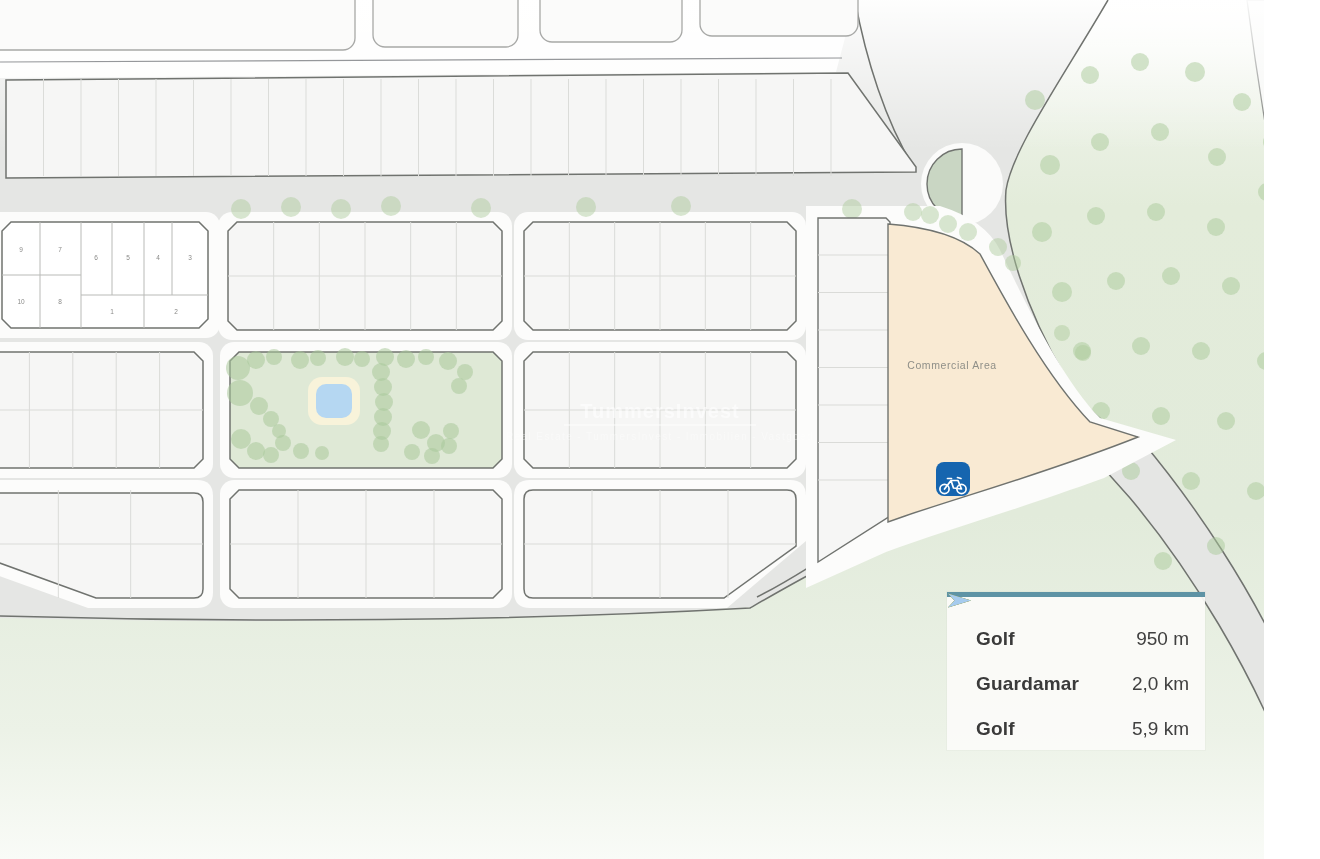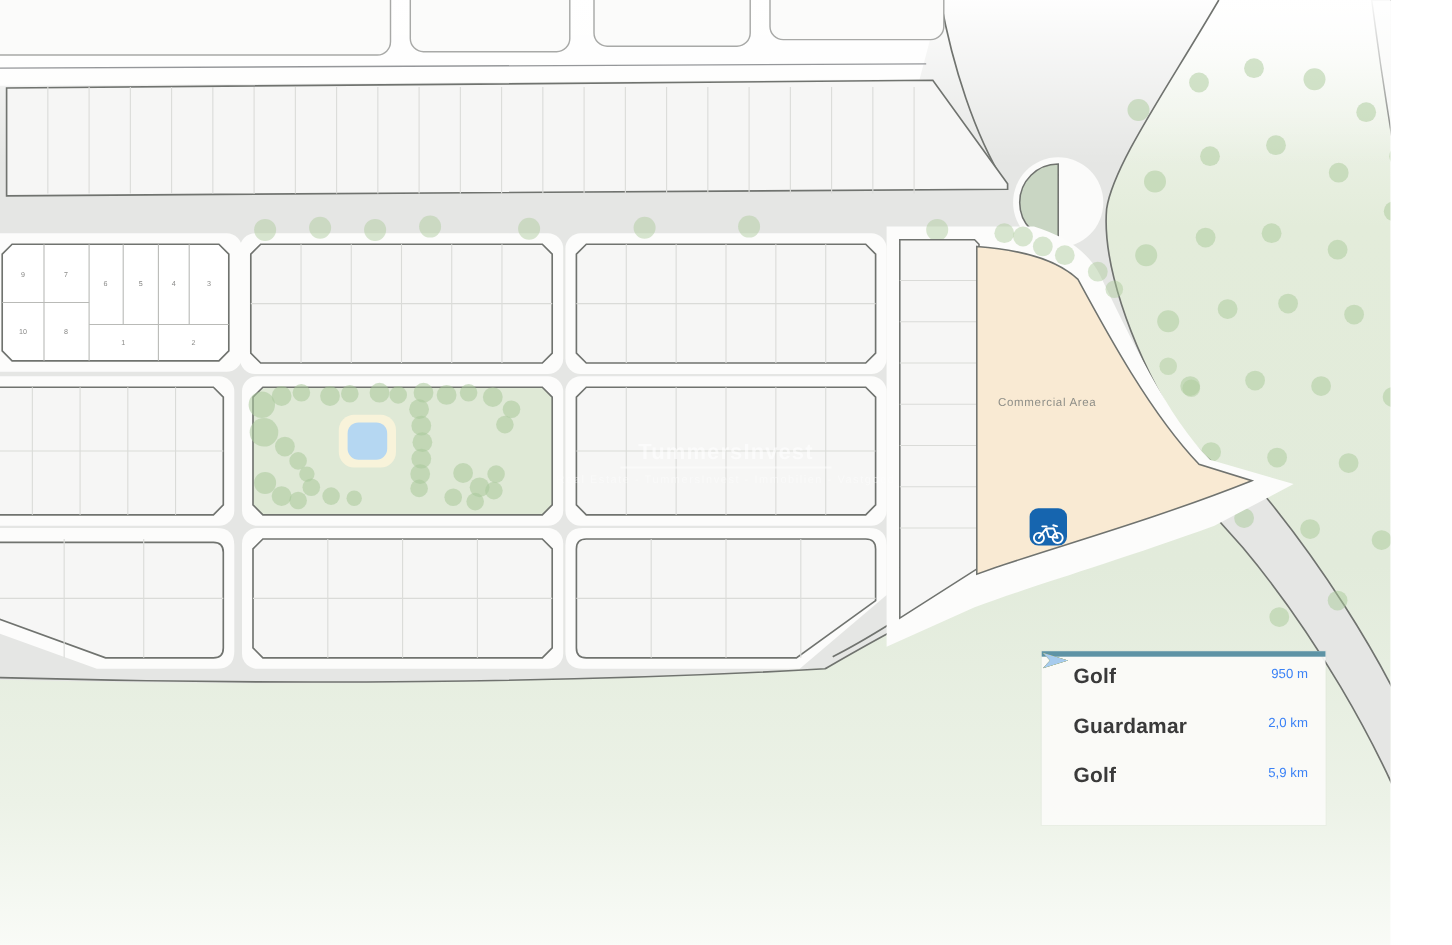--- a/index.html
+++ b/index.html
@@ -9,24 +9,24 @@
   .comlabel{font-size:10.5px;letter-spacing:.6px;fill:#8f8f88;}
   .plotnum{font-size:6.5px;fill:#8a8a88;text-anchor:middle;}
   .watermark{position:absolute;left:460px;top:400px;width:400px;text-align:center;pointer-events:none;}
   .wm-title{font-size:20px;font-weight:bold;letter-spacing:1px;color:rgba(255,255,255,.55);}
   .wm-line{width:192px;height:2px;margin:1px auto 0;background:rgba(255,255,255,.45);}
   .wm-tag{margin-top:5px;font-size:10px;letter-spacing:1.4px;color:rgba(255,255,255,.40);}
   .legend{position:absolute;left:947px;top:592px;width:258px;box-sizing:border-box;
           background:rgba(251,251,249,.93);box-shadow:0 0 0 1px rgba(0,0,0,.02);}
   .legend-bar{height:5px;width:100%;}
   .legend-rows{padding:8px 16px 10px 16px;}
-  .legend-row{display:flex;align-items:flex-start;height:45px;}
+  .legend-row{display:flex;align-items:flex-end;height:45px;}
   .legend-arrow{flex:0 0 auto;margin-right:13px;display:flex;}
   .legend-label{font-size:19px;font-weight:600;color:#3a3a3a;letter-spacing:.2px;}
-  .legend-value{margin-left:auto;font-size:12px;color:#3b82f6;}
+  .legend-value{margin-left:auto;font-size:19px;color:#404040;}
 </style>
 </head>
 <body>
 
 <div class="stage">
 <svg width="1320" height="859" viewBox="0 0 1320 859">
   <defs>
     <linearGradient id="bgGreen" x1="0" y1="0" x2="0" y2="1">
       <stop offset="0" stop-color="#fdfdfc"></stop>
       <stop offset="0.10" stop-color="#eef3e9"></stop>

